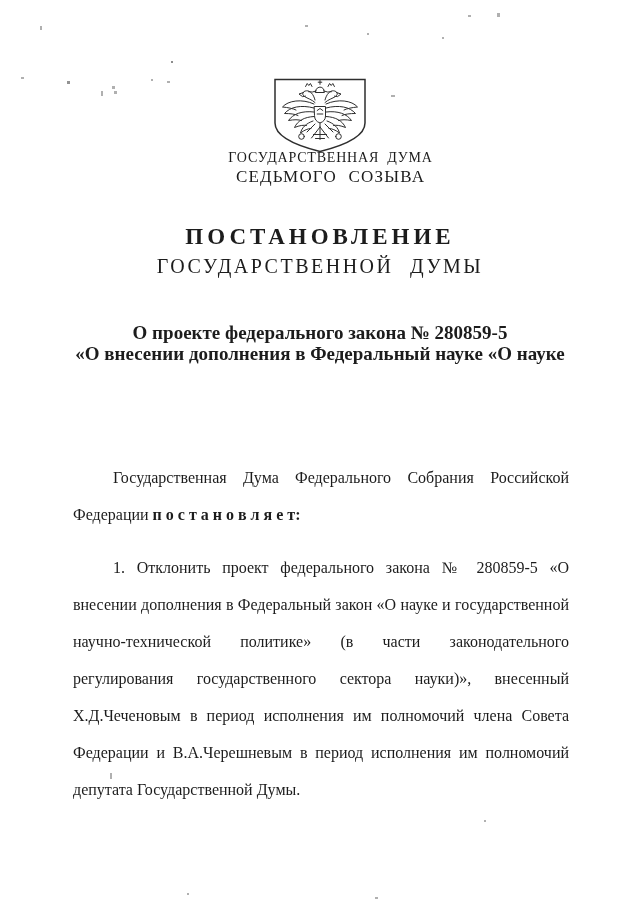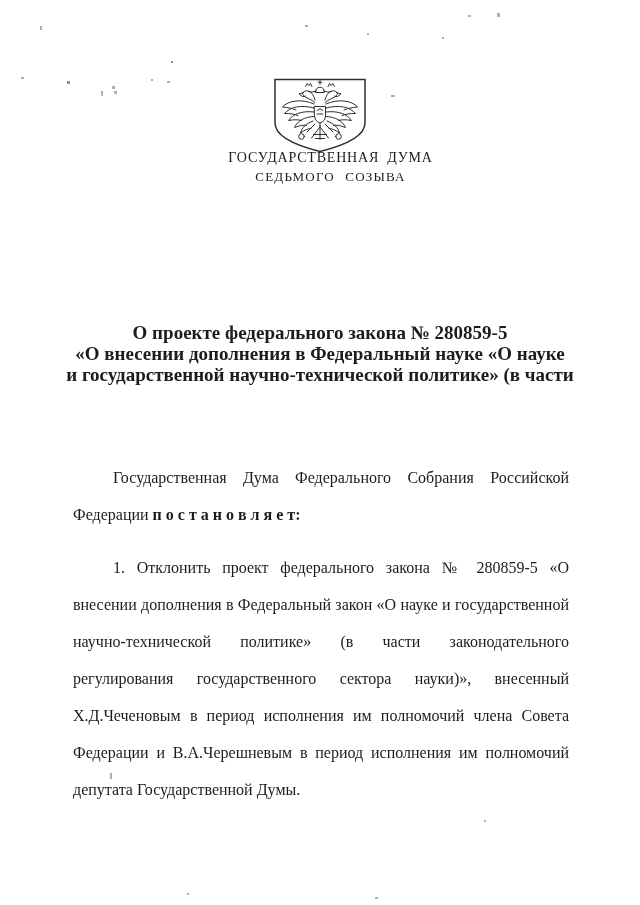--- a/index.html
+++ b/index.html
@@ -29,21 +29,21 @@
     position: absolute;
     top: 149px;
     left: 0;
     right: 0;
     text-align: center;
     line-height: 18.5px;
     padding-left: 21px;
   }
   .lh1 { font-size: 14px; letter-spacing: 0.8px; word-spacing: 4px; }
   .lh2 { font-size: 14px; letter-spacing: 0.5px; word-spacing: 2px; }
-  .lh3 { font-size: 13px; letter-spacing: 1.2px; word-spacing: 6px; }
+  .lh3 { font-size: 17px; letter-spacing: 1.2px; word-spacing: 6px; }
   .doc-title {
     position: absolute;
     top: 224px;
     left: 0;
     right: 0;
     text-align: center;
   }
   .dt1 {
     font-size: 23px;
     font-weight: bold;
@@ -155,25 +155,28 @@
         <path d="M48,46 v16.5 M48,50 l-8.5,11 M48,50 l8.5,11 M41.5,57.5 h13 M43.5,61.5 h9"></path>
       </g>
     </svg>
   </div>
 
   <div class="letterhead">
     <div class="lh1">ГОСУДАРСТВЕННАЯ ДУМА</div>
     <div class="lh3">СЕДЬМОГО СОЗЫВА</div>
   </div>
 
+  <div class="doc-title">
+    <div class="dt1">ПОСТАНОВЛЕНИЕ</div>
+    <div class="dt2">ГОСУДАРСТВЕННОЙ ДУМЫ</div>
+  </div>
 
   <div class="subject">
     <div>О проекте федерального закона № 280859-5</div>
     <div>«О внесении дополнения в Федеральный науке «О науке</div>
-    <div>и государственной научно-технической политике» (в части</div>
   </div>
 
   <div class="body-text">
     <p class="intro"><span>Государственная Дума Федерального Собрания Российской Федерации </span><span class="sperr">п о с т а н о в л я е т:</span></p>
     <p class="item">1. Отклонить проект федерального закона № 280859-5 «О внесении дополнения в Федеральный закон «О науке и государственной научно-технической политике» (в части законодательного регулирования государственного сектора науки)», внесенный Х.Д.Чеченовым в период исполнения им полномочий члена Совета Федерации и В.А.Черешневым в период исполнения им полномочий депутата Государственной Думы.</p>
   </div>
 
 </div>
 
 </body></html>

